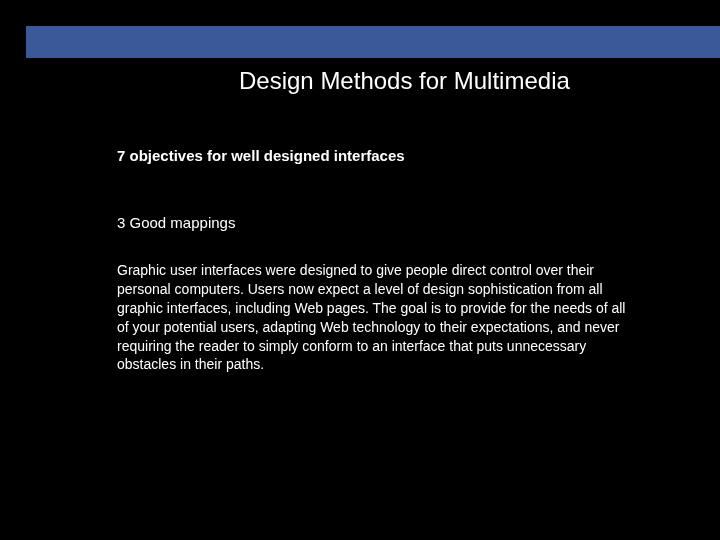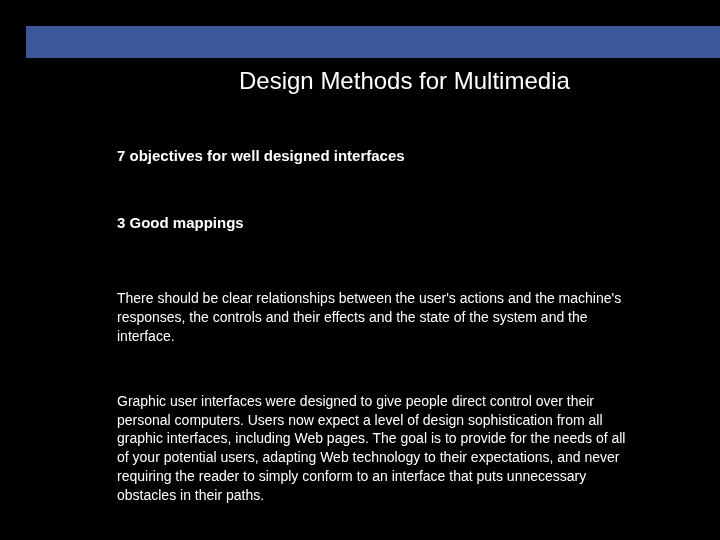--- a/index.html
+++ b/index.html
@@ -32,37 +32,36 @@
       padding: 30px 70px 0 78px;
       color: #fff;
     }
     .section-title {
       font-size: 15px;
       font-weight: bold;
       margin-bottom: 24px;
     }
     .subsection-title {
       font-size: 15px;
-      font-weight: bold;
-      margin-bottom: 32px;
+      font-weight: normal;
+      margin-bottom: 4px;
     }
     .body-text {
       font-size: 14px;
       font-weight: normal;
       line-height: 1.35;
       margin-bottom: 20px;
     }
   </style>
 </head>
 <body>
 
 <div class="top-bar"></div>
 
 <div class="title-bar">
   <h1>Design Methods for Multimedia</h1>
 </div>
 
 <div class="content">
   <p class="section-title">7 objectives for well designed interfaces</p>
   <p class="subsection-title">3 Good mappings</p>
-  <p class="body-text">There should be clear relationships between the user's actions and the machine's responses, the controls and their effects and the state of the system and the interface.</p>
   <p class="body-text">Graphic user interfaces were designed to give people direct control over their personal computers. Users now expect a level of design sophistication from all graphic interfaces, including Web pages. The goal is to provide for the needs of all of your potential users, adapting Web technology to their expectations, and never requiring the reader to simply conform to an interface that puts unnecessary obstacles in their paths.</p>
 </div>
 
 </body></html>

